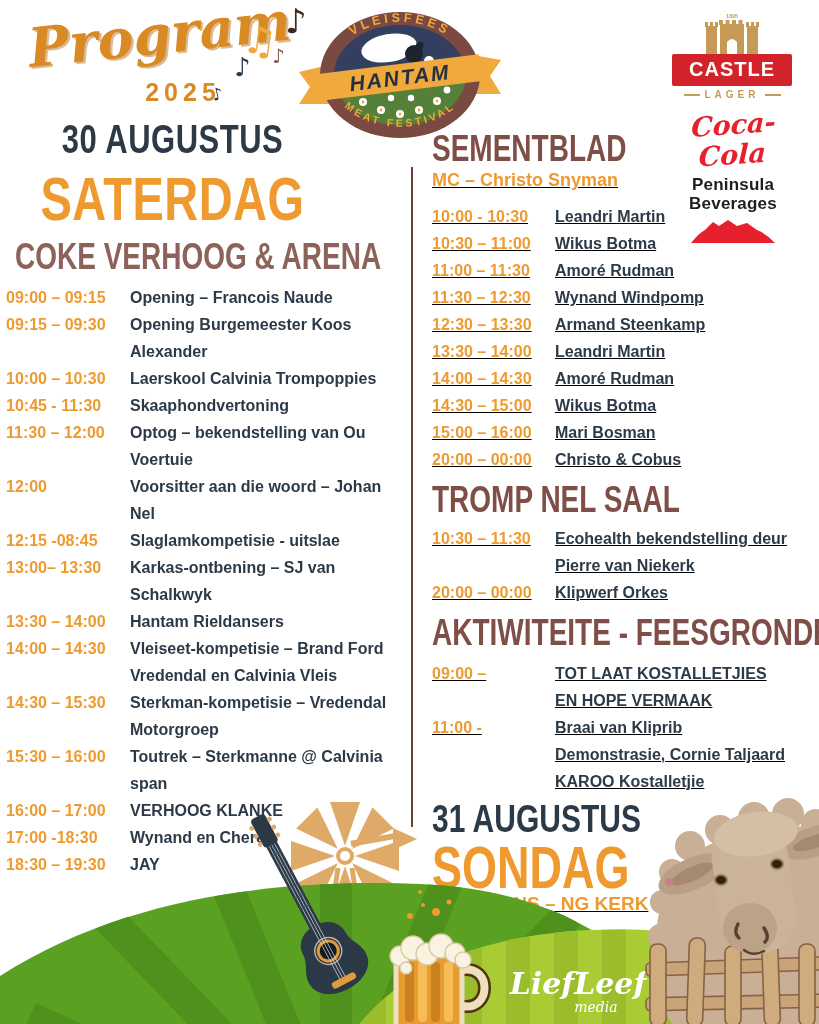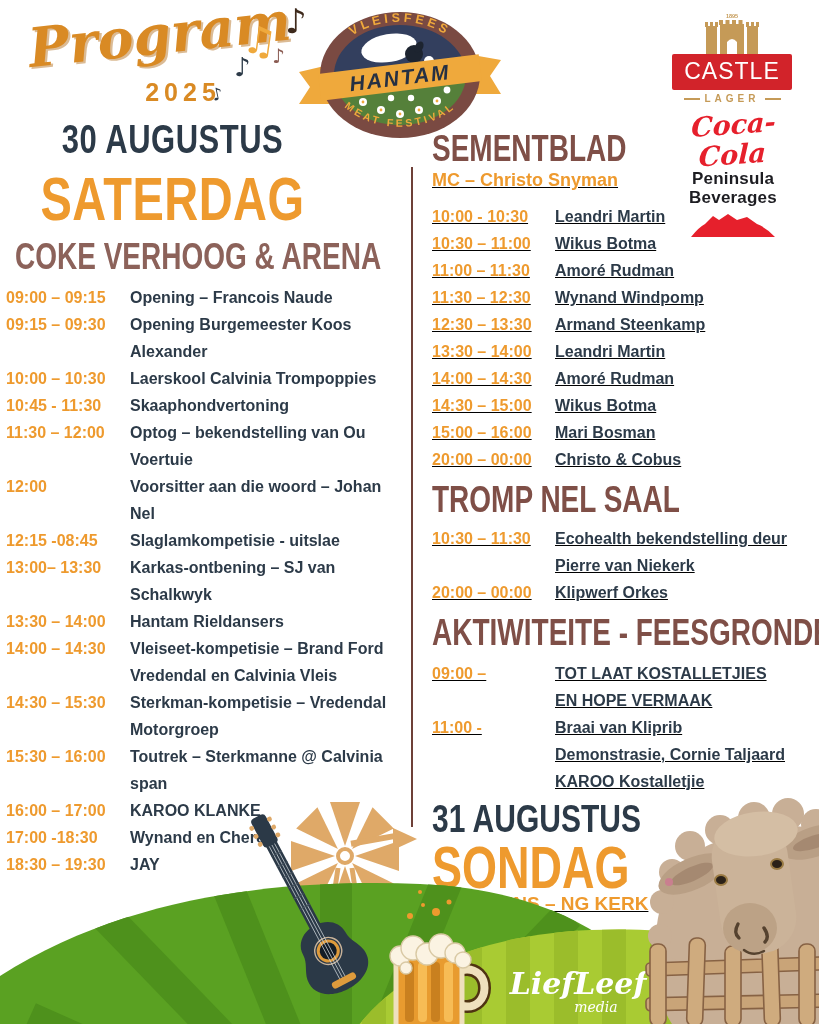--- a/index.html
+++ b/index.html
@@ -15,21 +15,21 @@
     text-shadow:2px 2px 0 rgba(176,105,21,.45);
   }
   .year{
     position:absolute;left:118px;top:78px;width:130px;text-align:center;
     font-weight:800;font-size:25px;letter-spacing:5px;color:var(--orange_deep);
   }
   .note{position:absolute;font-family:"DejaVu Sans",sans-serif;line-height:1;}
   .hantam-logo{position:absolute;left:297px;top:6px;}
   .castle{position:absolute;left:672px;top:12px;width:120px;text-align:center;}
   .castle-banner{
-    background:var(--castle_red);color:#ffffff;font-weight:400;font-size:23px;
+    background:var(--castle_red);color:#ffffff;font-weight:700;font-size:20px;
     letter-spacing:1px;padding:4px 4px 5px;border-radius:2px;
   }
   .castle-lager{
     margin-top:3px;color:#c59a57;font-weight:700;font-size:10px;letter-spacing:4px;
     display:flex;align-items:center;justify-content:center;gap:5px;
   }
   .castle-lager .dash{display:inline-block;width:16px;height:0;border-top:2px solid #c59a57;}
   .coke{position:absolute;left:678px;top:110px;width:110px;text-align:center;}
   .coke-script{
     font-family:"DejaVu Serif",serif;font-style:italic;font-weight:bold;
@@ -159,21 +159,21 @@
     <div class="castle-banner">CASTLE</div>
     <div class="castle-lager">
       <span class="dash"></span>
         <span>LAGER</span>
         <span class="dash"></span>
     </div>
   </div>
 
   <div class="coke">
     <div class="coke-script">Coca-Cola</div>
-    <div class="coke-line" style="">Peninsula</div>
+    <div class="coke-line" style="margin-top:6px;">Peninsula</div>
     <div class="coke-line">Beverages</div>
     <svg class="coke-mtn" width="84" height="26" viewBox="0 0 84 26">
       <path d="M0 26 Q8 16 14 13 L22 5 L28 9 L37 3 L46 9 L56 6 L66 13 Q76 17 84 26 Z" fill="#E6202C"></path>
     </svg>
   </div>
 
   <div class="left-head">
     <span class="date-line condensed">30 AUGUSTUS</span><br>
     <span class="day-line condensed">SATERDAG</span>
   </div>
@@ -245,21 +245,21 @@
       </div>
 
       <div class="row">
         <div class="time">15:30 – 16:00</div>
         <div class="event">Toutrek – Sterkmanne @ Calvinia
 span</div>
       </div>
 
       <div class="row">
         <div class="time">16:00 – 17:00</div>
-        <div class="event">KAROO KLANKE</div>
+        <div class="event">VERHOOG KLANKE</div>
       </div>
 
       <div class="row">
         <div class="time">17:00 -18:30</div>
         <div class="event">Wynand en Cheree</div>
       </div>
 
       <div class="row">
         <div class="time">18:30 – 19:30</div>
         <div class="event">JAY</div>

